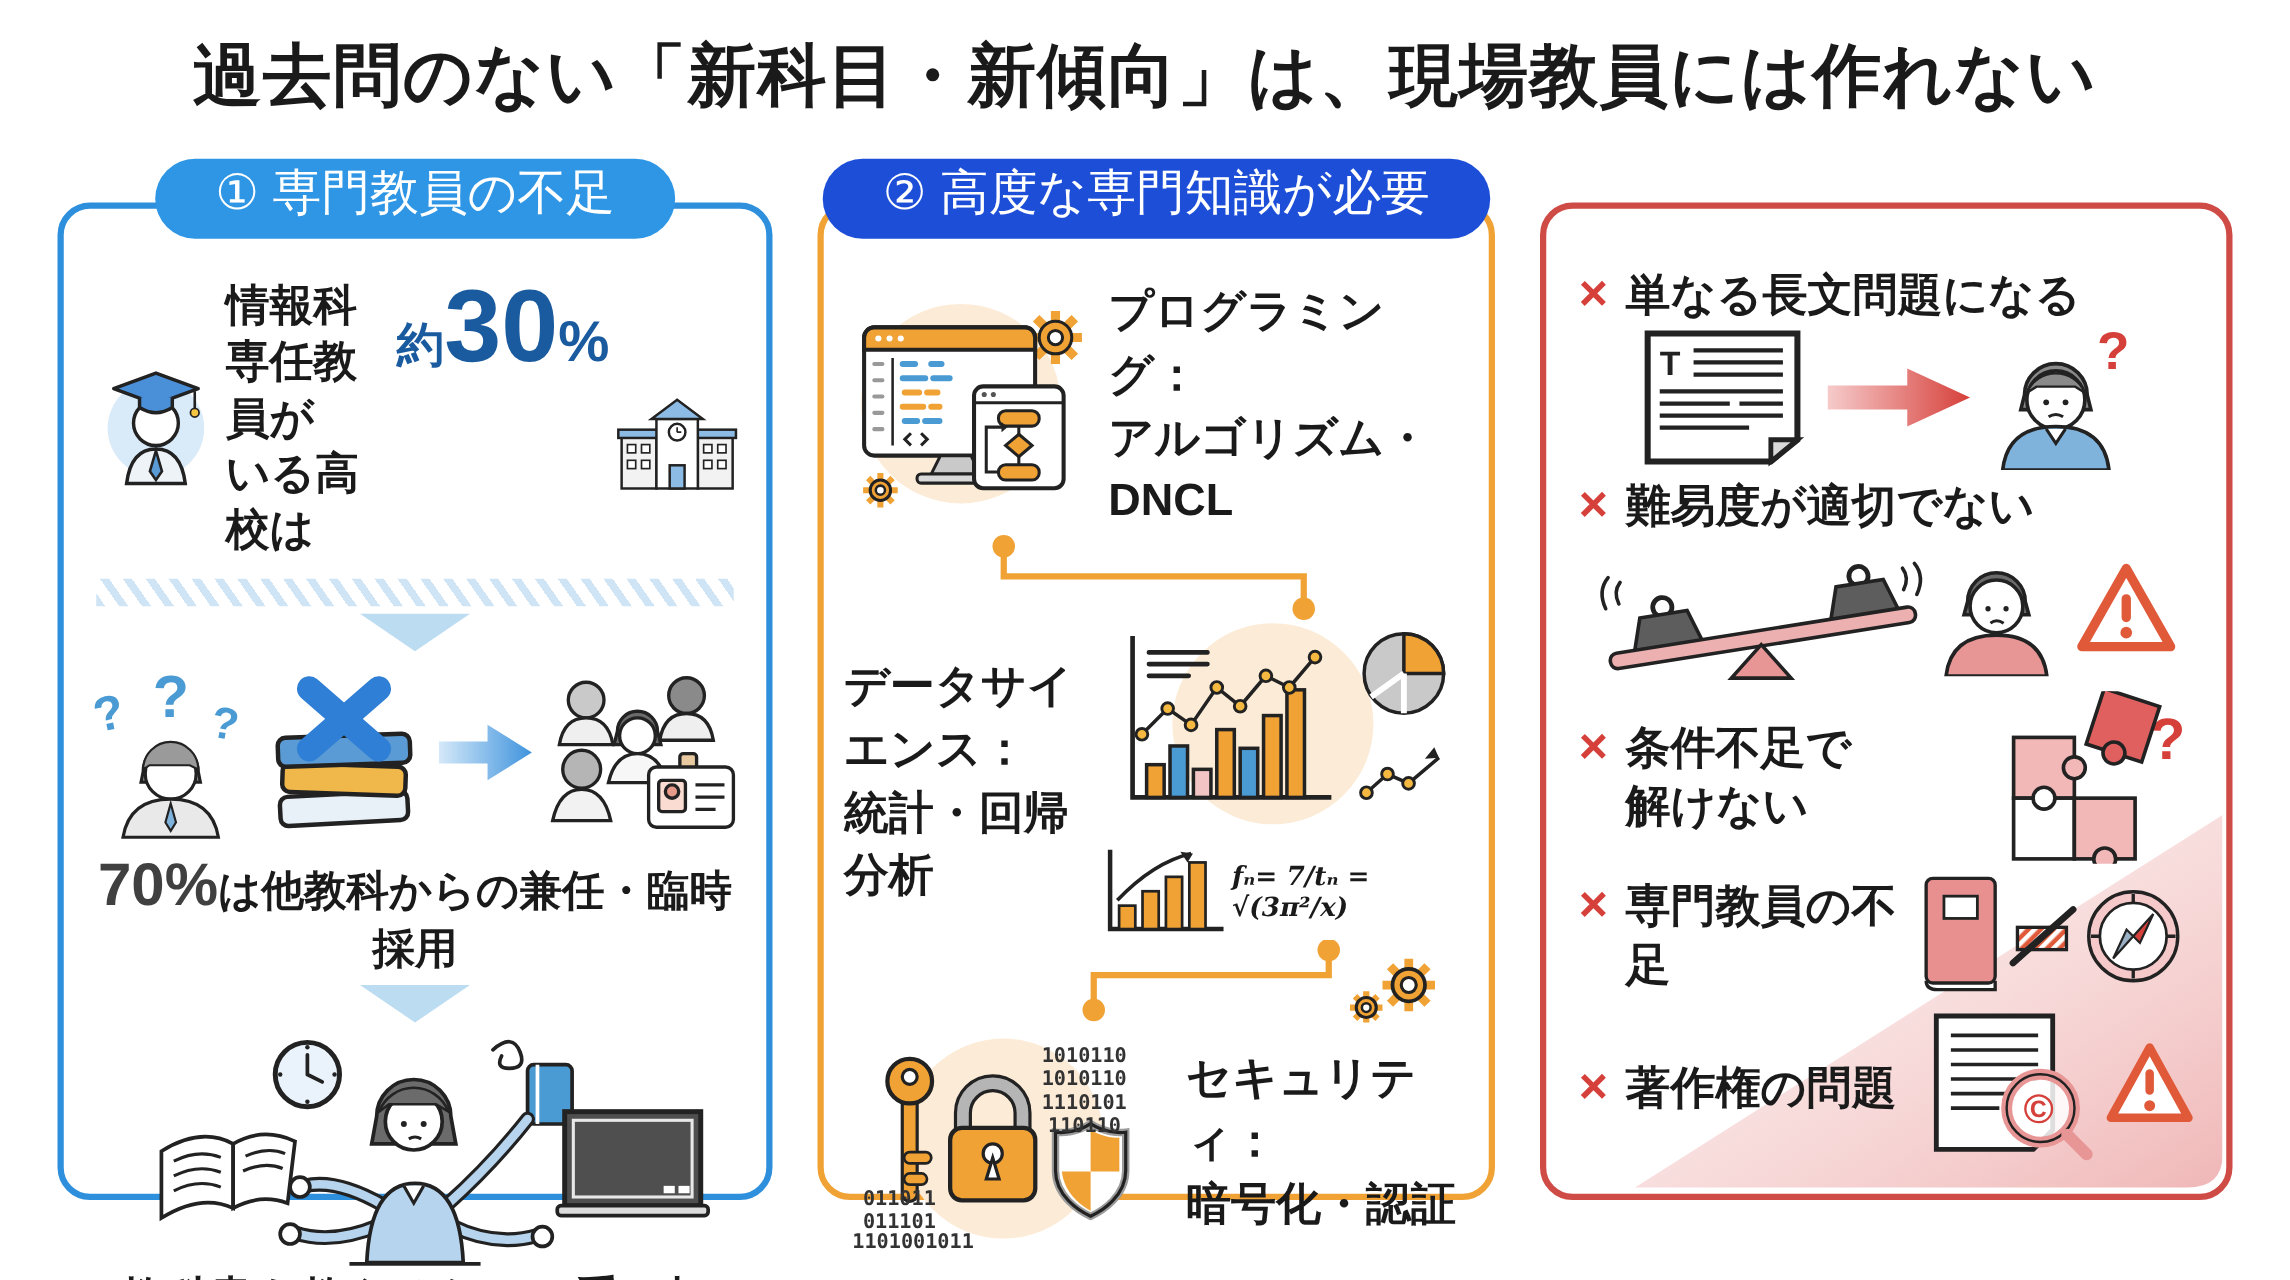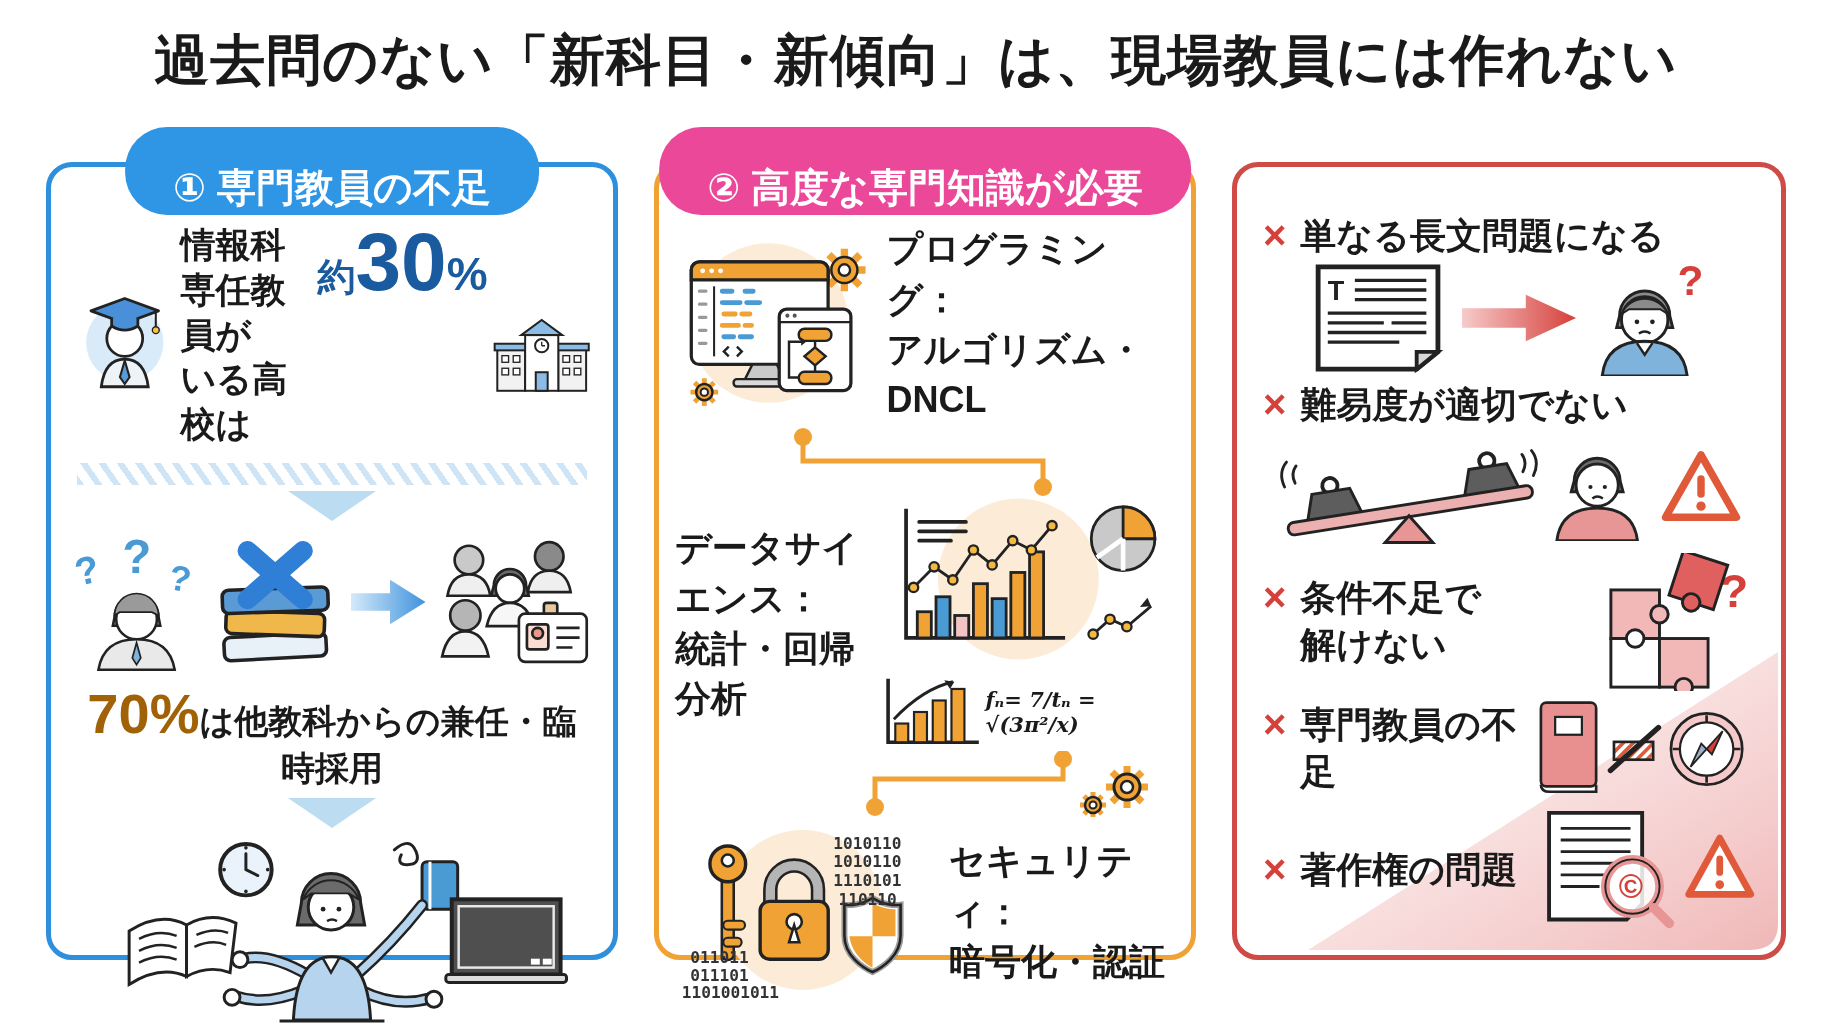--- a/index.html
+++ b/index.html
@@ -9,39 +9,39 @@
     color: #1a1a1a; overflow: hidden;
   }
   .title { text-align: center; font-size: 55px; font-weight: 900; margin: 24px 0 0; letter-spacing: 1px; }
   .cols { display: flex; gap: 36px; padding: 0 46px; margin-top: 64px; }
   .card { position: relative; border-radius: 26px; height: 798px; background: #fff; }
   .card.blue   { border: 5px solid #2e8fdc; width: 572px; }
   .card.orange { border: 5px solid #f0a235; width: 546px; }
   .card.red    { border: 5px solid #cf4b46; width: 566px; }
   .pill {
     position: absolute; top: -40px; left: 50%; transform: translateX(-50%);
-    height: 88px; border-radius: 42px; color: #fff; font-size: 39px; font-weight: 700;
-    display: flex; align-items: flex-end; gap: 18px; padding: 0 48px; white-space: nowrap; z-index: 3;
+    height: 64px; border-radius: 42px; color: #fff; font-size: 39px; font-weight: 400;
+    display: flex; align-items: flex-start; gap: 18px; padding: 0 48px; white-space: nowrap; z-index: 3;
   }
   .pill.blue-bg   { background: #2e96e4; }
-  .pill.orange-bg { background: #ec4899; }
+  .pill.orange-bg { background: #1d4ed8; }
   .pill.red-bg    { background: #d14b46; }
 
   
   .c1-body { padding: 56px 22px 0; display: flex; flex-direction: column; }
   .row-grad { display: flex; align-items: center; justify-content: center; gap: 4px; }
   .stat-block { display: flex; flex-direction: row; }
   .stat-lines { font-size: 35px; font-weight: 800; line-height: 1.28; }
   .stat-big { color: #1a5a9e; font-weight: 800; display: flex; align-items: baseline; }
   .stat-big .p { font-size: 38px; } .stat-big .v { font-size: 82px; line-height: .95; } .stat-big .u { font-size: 46px; }
   .hatch { height: 22px; margin: 16px 4px 0; background: repeating-linear-gradient(55deg, #cfe4f5 0 6px, #ffffff 6px 15px); }
   .down-arrow { width: 0; height: 0; border-left: 44px solid transparent; border-right: 44px solid transparent; border-top: 30px solid #bcdcf2; margin: 6px auto; }
   .row-mid { display: flex; align-items: center; justify-content: center; gap: 8px; margin-top: -4px; }
   .stat2 { text-align: center; font-size: 34px; font-weight: 800; }
-  .stat2 .v { color: #a16207; font-size: 56px; }
+  .stat2 .v { color: #404040; font-size: 48px; }
   .caption { text-align: center; font-size: 36px; font-weight: 800; margin-top: 0px; }
 
   
   .c2-body { padding: 52px 16px 0; display: flex; flex-direction: column; }
   .k-row { display: flex; align-items: center; }
   .k-label { font-size: 36px; font-weight: 800; line-height: 1.4; }
   .conn { display: block; margin: -4px 0; }
   .formula-row { display: flex; align-items: center; }
   .formula { font-size: 21px; font-weight: 700; font-family: "DejaVu Serif", serif; font-style: italic; }
 

